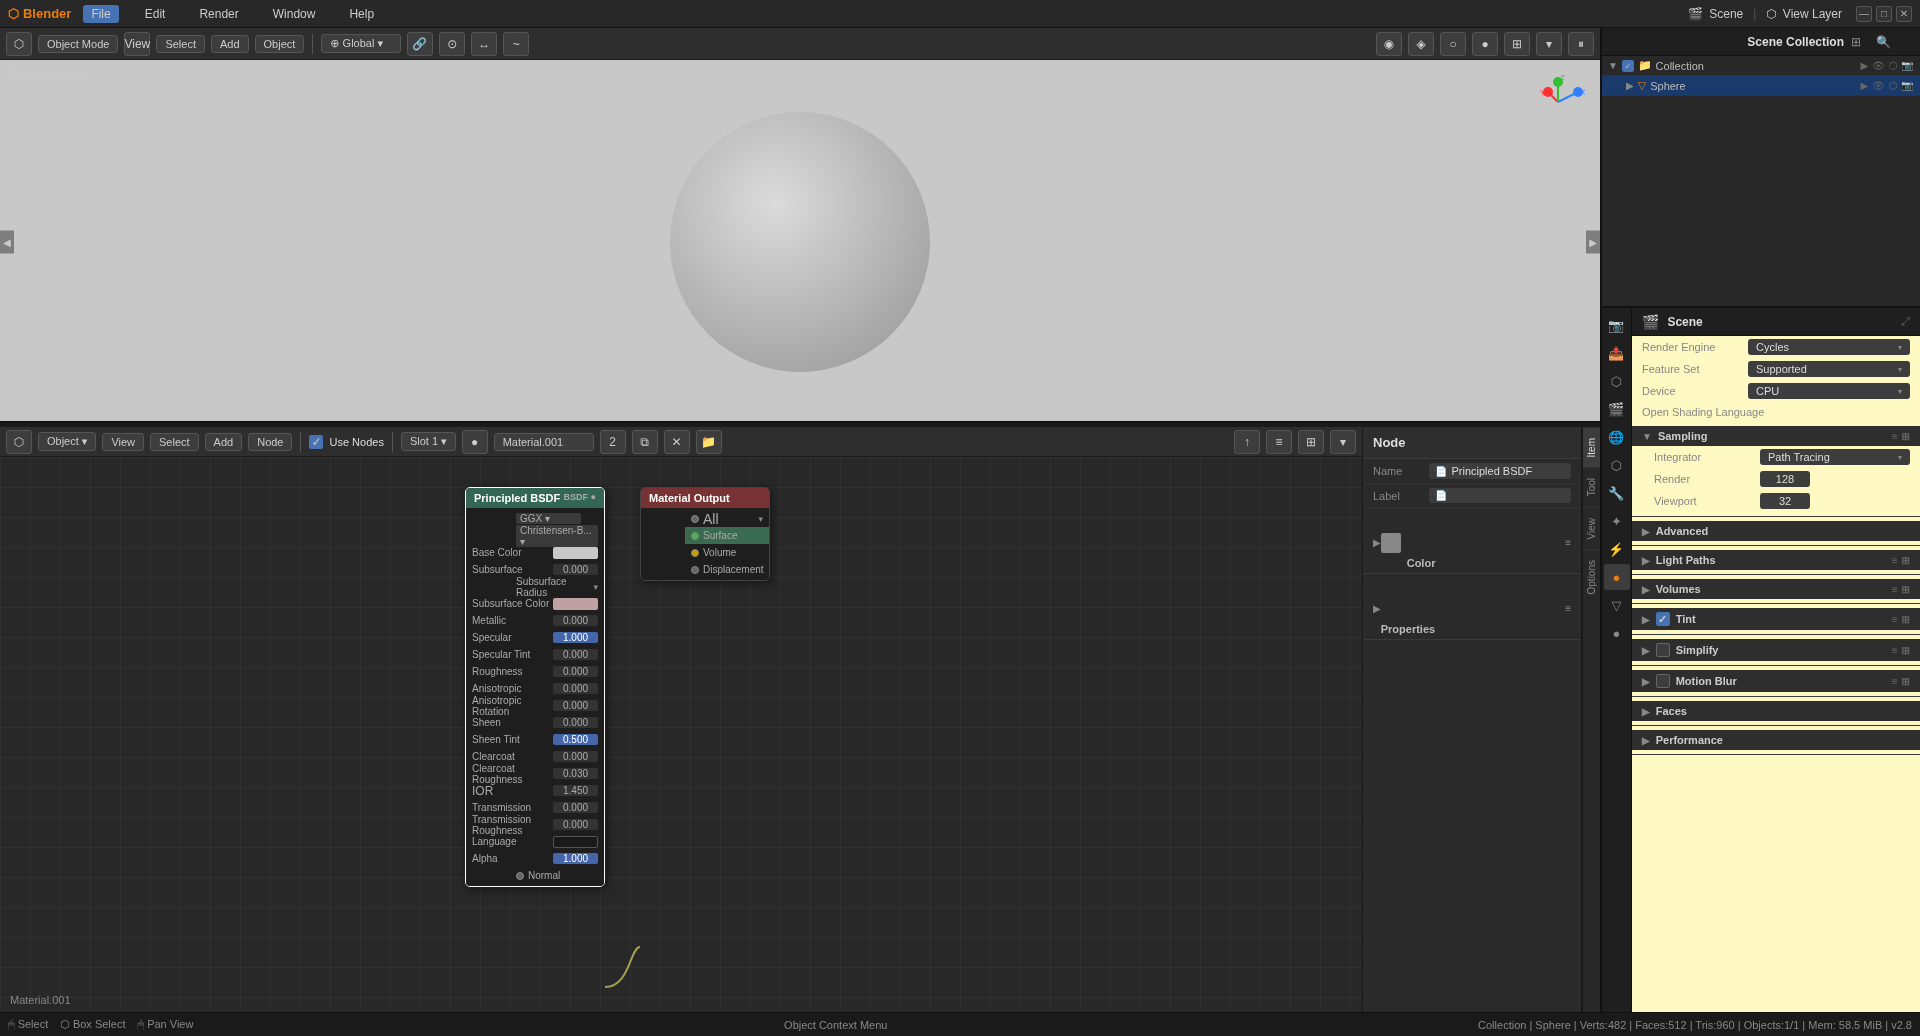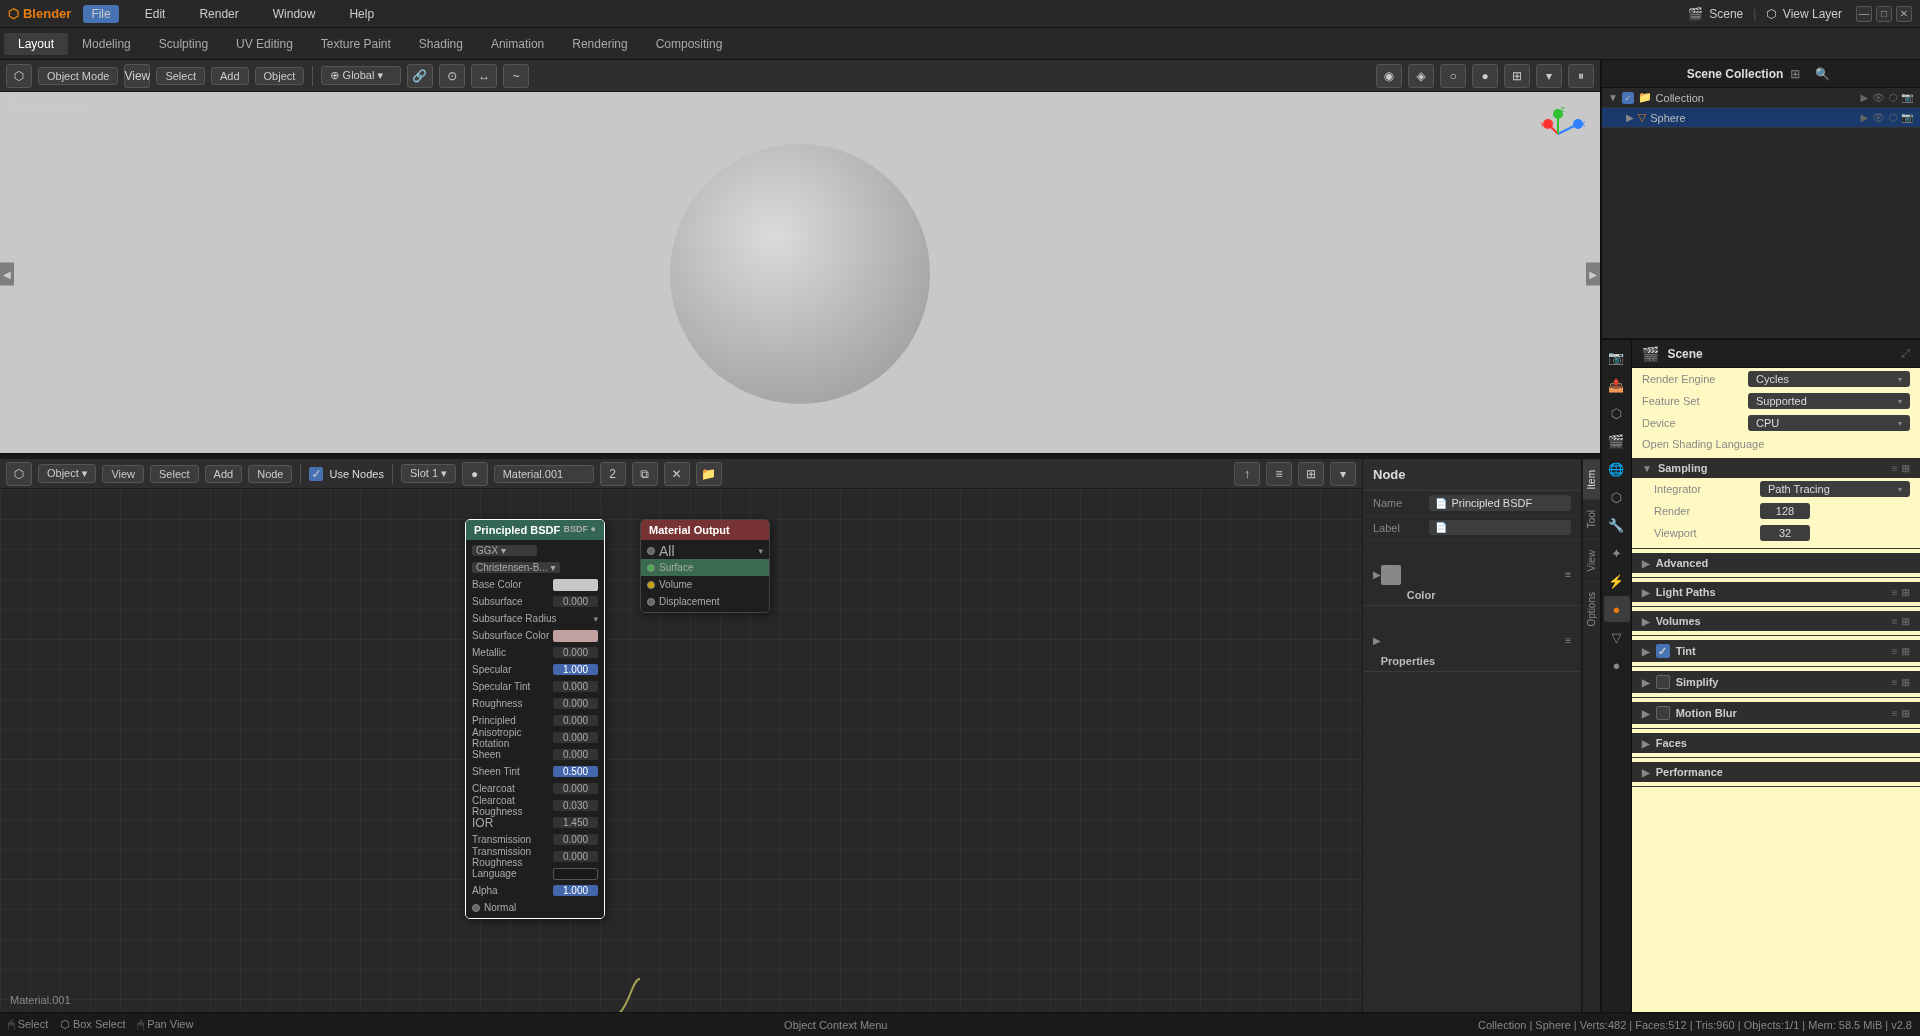--- a/index.html
+++ b/index.html
@@ -231,20 +231,21 @@
       padding: 2px 0;
     }
     .node-socket-row {
       display: flex;
       align-items: center;
       padding: 1px 6px;
       font-size: 10px;
       color: #bbb;
       gap: 4px;
       height: 17px;
+      margin-left: 44px;
     }
     .socket-dot {
       width: 8px;
       height: 8px;
       border-radius: 50%;
       border: 1px solid #888;
       flex-shrink: 0;
     }
     .socket-dot.gray { background: #666; }
     .socket-dot.green { background: #4caf50; }
@@ -400,21 +401,21 @@
       flex: 0 0 280px;
       background: #282828;
       border-bottom: 2px solid #111;
       overflow-y: auto;
     }
     .outliner-header {
       height: 28px;
       background: #1f1f1f;
       display: flex;
       align-items: center;
-      justify-content: center;
+      justify-content: flex-end;
       padding: 0 24px;
       border-bottom: 1px solid #111;
     }
     .outliner-title {
       color: #ddd;
       font-size: 12px;
       font-weight: bold;
     }
     .outliner-item {
       display: flex;
@@ -695,31 +696,20 @@
       <span>⬡</span>
       <span>View Layer</span>
       <div class="window-controls">
         <div class="win-btn">—</div>
         <div class="win-btn">□</div>
         <div class="win-btn">✕</div>
       </div>
     </div>
   </div>
 
-  <div class="tab-bar">
-    <div class="tab-item active">Layout</div>
-    <div class="tab-item">Modeling</div>
-    <div class="tab-item">Sculpting</div>
-    <div class="tab-item">UV Editing</div>
-    <div class="tab-item">Texture Paint</div>
-    <div class="tab-item">Shading</div>
-    <div class="tab-item">Animation</div>
-    <div class="tab-item">Rendering</div>
-    <div class="tab-item">Compositing</div>
-  </div>
 
   <div class="main-area">
 
     <div class="center-area">
 
       <div class="viewport-area">
         <div class="viewport-toolbar">
           <div class="toolbar-icon-btn">⬡</div>
           <div class="toolbar-btn">Object Mode</div>
           <div class="toolbar-icon-btn">View</div>
@@ -837,21 +827,21 @@
                 </div>
                 <div class="node-field-row">
                   <span style="font-size:10px;color:#aaa">Specular Tint</span>
                   <div class="node-field-value">0.000</div>
                 </div>
                 <div class="node-field-row">
                   <span style="font-size:10px;color:#aaa">Roughness</span>
                   <div class="node-field-value">0.000</div>
                 </div>
                 <div class="node-field-row">
-                  <span style="font-size:10px;color:#aaa">Principled</span>
+                  <span style="font-size:10px;color:#aaa">Anisotropic</span>
                   <div class="node-field-value">0.000</div>
                 </div>
                 <div class="node-field-row">
                   <span style="font-size:10px;color:#aaa">Anisotropic Rotation</span>
                   <div class="node-field-value">0.000</div>
                 </div>
                 <div class="node-field-row">
                   <span style="font-size:10px;color:#aaa">Sheen</span>
                   <div class="node-field-value">0.000</div>
                 </div>

